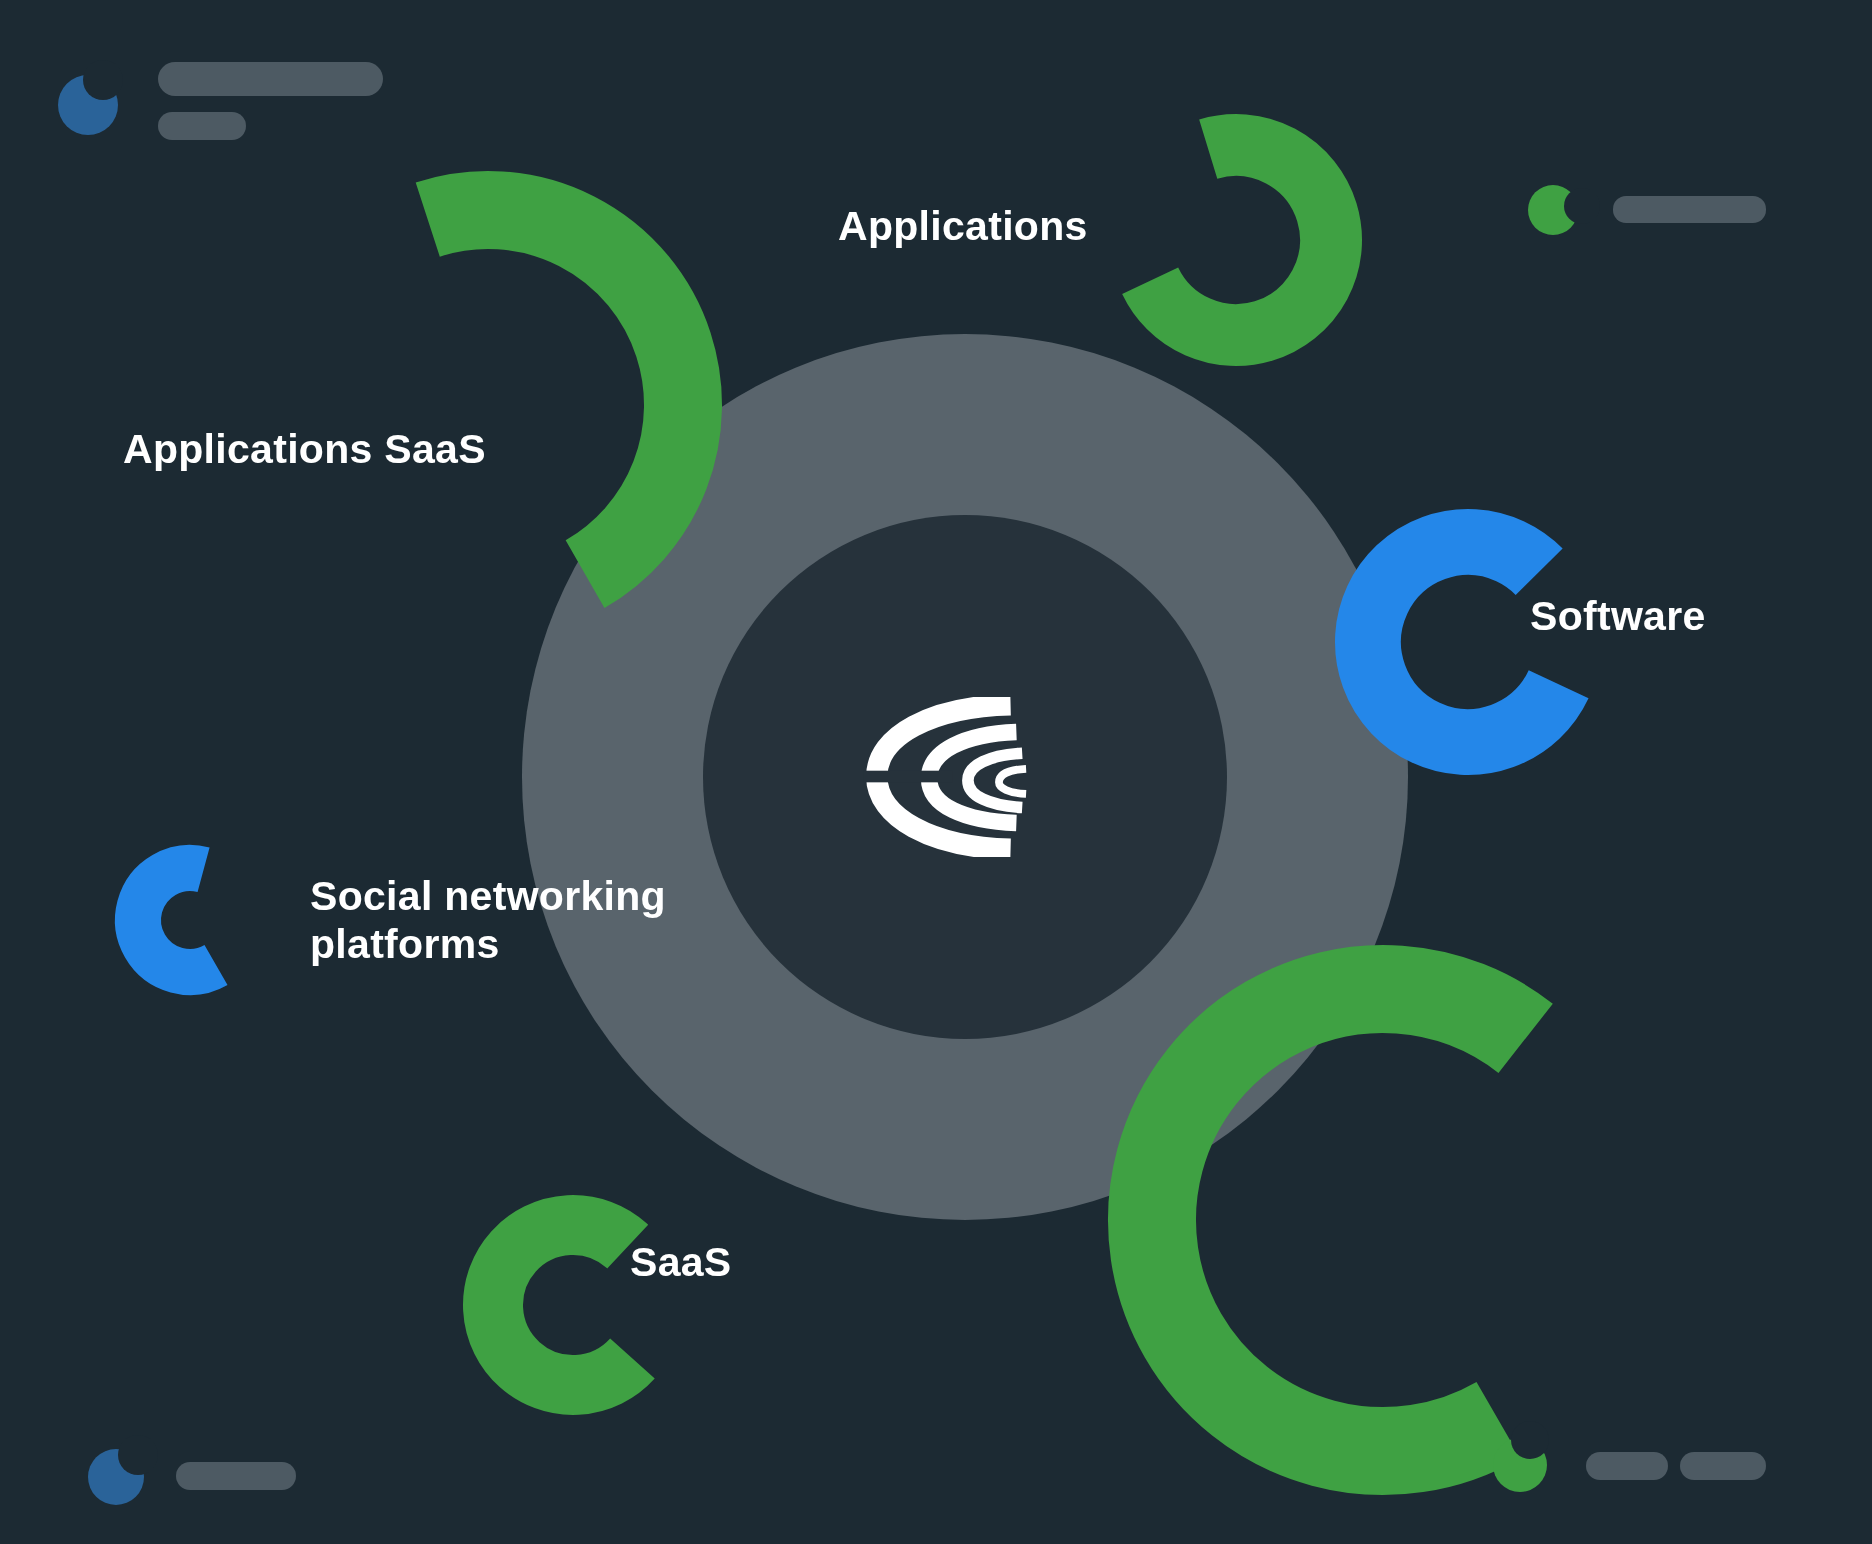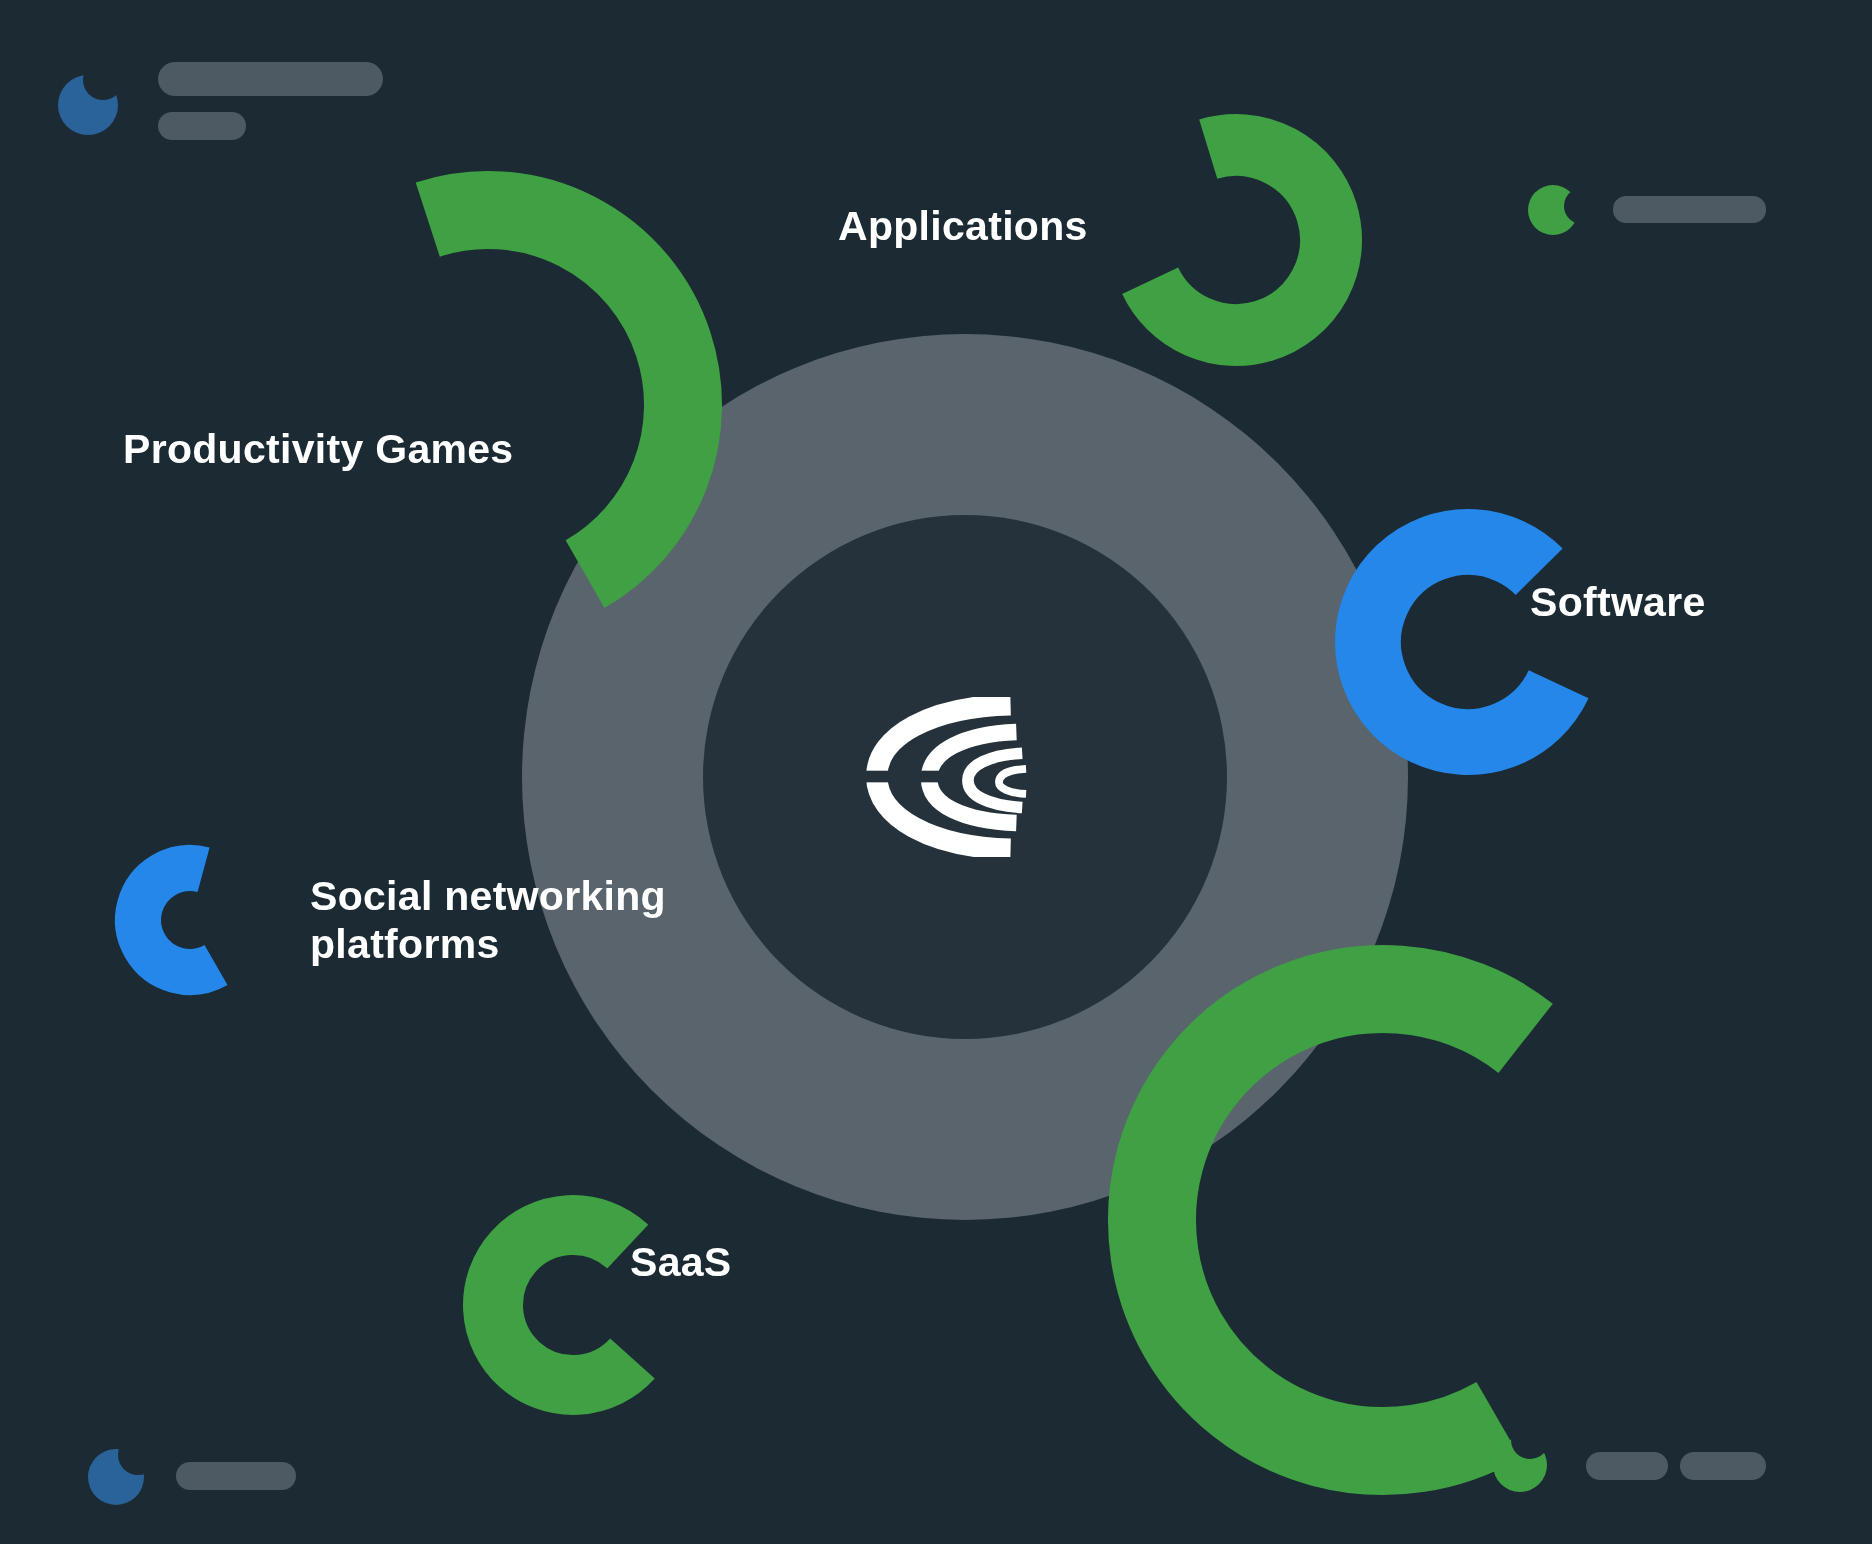--- a/index.html
+++ b/index.html
@@ -31,21 +31,21 @@
   .label {
     position: absolute;
     color: var(--text, #FFFFFF);
     font-weight: 700;
     font-size: 41px;
     line-height: 1.18;
     letter-spacing: 0.3px;
   }
   .label-applications { left: 820px; top: 202px; }
   .label-productivity { left: 105px; top: 425px; }
-  .label-software { left: 1512px; top: 578px; }
+  .label-software { left: 1512px; top: 592px; }
   .label-social { left: 292px; top: 872px; width: 420px; }
   .label-games { left: 612px; top: 1238px; }
   .label-cms { left: 1288px; top: 1182px; width: 540px; }
 </style>
 </head>
 <body>
 
 <div class="canvas">
 
   <svg class="gfx" width="1872" height="1544" viewBox="0 0 1872 1544">
@@ -99,21 +99,21 @@
         <path stroke-width="17" d="M158,36 C104,38 68,56 68,84 C68,112 104,128 158,130" stroke="#FFFFFF"></path>
         <path stroke-width="12" d="M164,58 C130,60 108,70 108,86 C108,102 130,112 164,114" stroke="#FFFFFF"></path>
         <path stroke-width="8" d="M168,74 C150,75 140,80 140,88 C140,94 150,99 168,100" stroke="#FFFFFF"></path>
       </g>
       <rect x="0" y="76" width="92" height="12" fill="#26323B"></rect>
     </svg>
   </div>
 
   <div class="label label-applications">Applications</div>
 
-  <div class="label label-productivity">Productivity Games</div>
+  <div class="label label-productivity">Applications SaaS</div>
 
   <div class="label label-software">Software</div>
 
   <div class="label label-social">Social networking platforms</div>
 
   <div class="label label-games">SaaS</div>
 
 
 </div>
 

